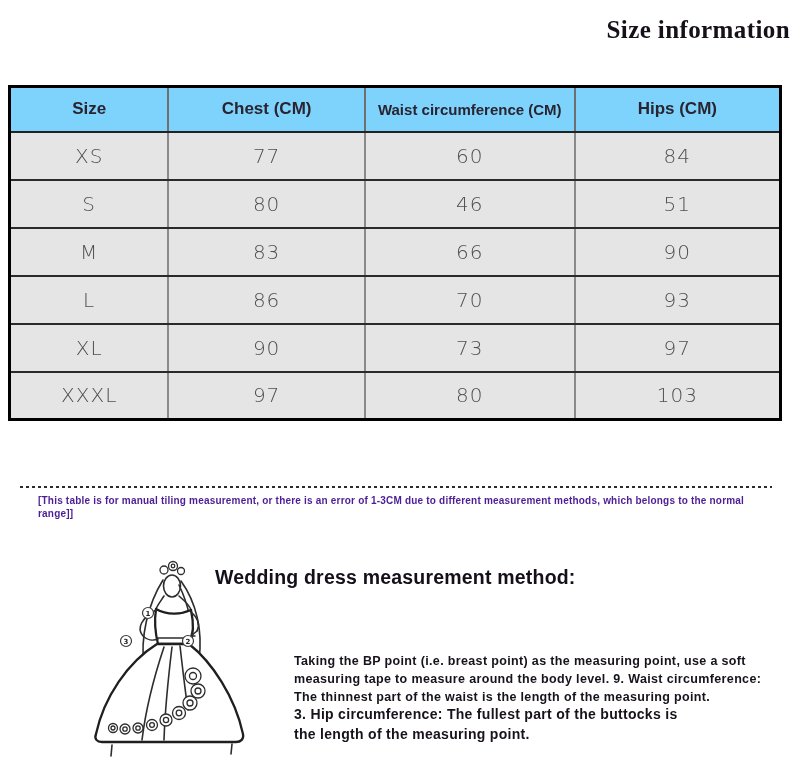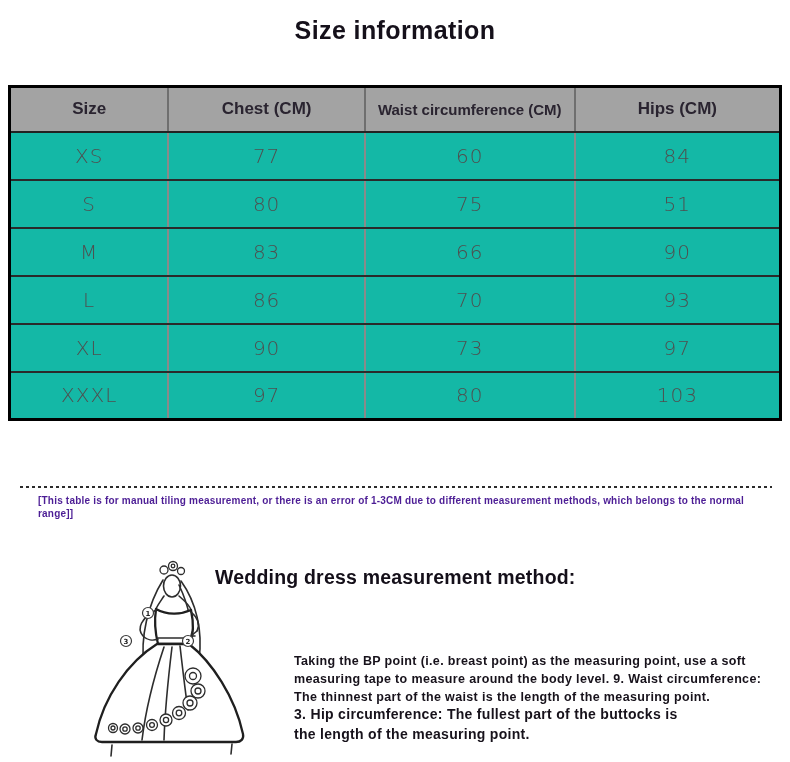--- a/index.html
+++ b/index.html
@@ -1,47 +1,47 @@
 <!DOCTYPE html>
 <html><head>
 <meta charset="utf-8">
 <style>
   * { margin:0; padding:0; box-sizing:border-box; }
   html,body { width:790px; height:762px; background:#ffffff; overflow:hidden;
     font-family:"Liberation Sans", sans-serif; color:#17121c; position:relative; }
 
   .page-title{
     position:absolute; top:16px; left:0; width:790px;
-    text-align:center; font-size:25px; font-weight:700;
-    letter-spacing:0.4px; color:#15101a;
+    text-align:right; font-size:25px; font-weight:700;
+    letter-spacing:0.4px; color:#15101a;font-family:Liberation Serif, serif;
   }
 
   .size-table{
     position:absolute; top:85px; left:8px; width:774px;
     border-collapse:collapse; table-layout:fixed;
     border:3px solid #000;
   }
   .size-table col.c-size{ width:20.6%; }
   .size-table col.c-chest{ width:25.5%; }
   .size-table col.c-waist{ width:27.2%; }
   .size-table col.c-hips{ width:26.7%; }
   .size-table th{
-    background:#a3a3a3; height:45px;
+    background:#7dd3fc; height:45px;
     font-size:17px; font-weight:700; color:#2a2430;
     border-left:2px solid #6f6f6f; border-bottom:2px solid #222;
     text-align:center; vertical-align:middle;
   }
   .size-table th.waist-h{ font-size:15px; }
   .size-table th:first-child{ border-left:none; }
   .size-table td{
     height:48px; text-align:center; vertical-align:middle;
     font-family:"DejaVu Sans", sans-serif; font-weight:300;
     font-size:20px; color:#4f4f4f; letter-spacing:1px;
     border-left:2px solid #8a8a8a; border-bottom:2px solid #2a2a2a;
-    background:#14b8a6;
+    background:#e5e5e5;
   }
   .size-table td:first-child{ border-left:none; }
   .size-table tr:last-child td{ border-bottom:none; }
 
   .dashed-divider{
     position:absolute; top:486px; left:20px; width:752px; height:2px;
     background:repeating-linear-gradient(90deg,#2b2b2b 0 3px,transparent 3px 6px);
   }
 
   .note-text{
@@ -104,21 +104,21 @@
   <tbody>
       <tr>
         <td>XS</td>
         <td>77</td>
         <td>60</td>
         <td>84</td>
       </tr>
       <tr>
         <td>S</td>
         <td>80</td>
-        <td>75</td>
+        <td>46</td>
         <td>51</td>
       </tr>
       <tr>
         <td>M</td>
         <td>83</td>
         <td>66</td>
         <td>90</td>
       </tr>
       <tr>
         <td>L</td>

